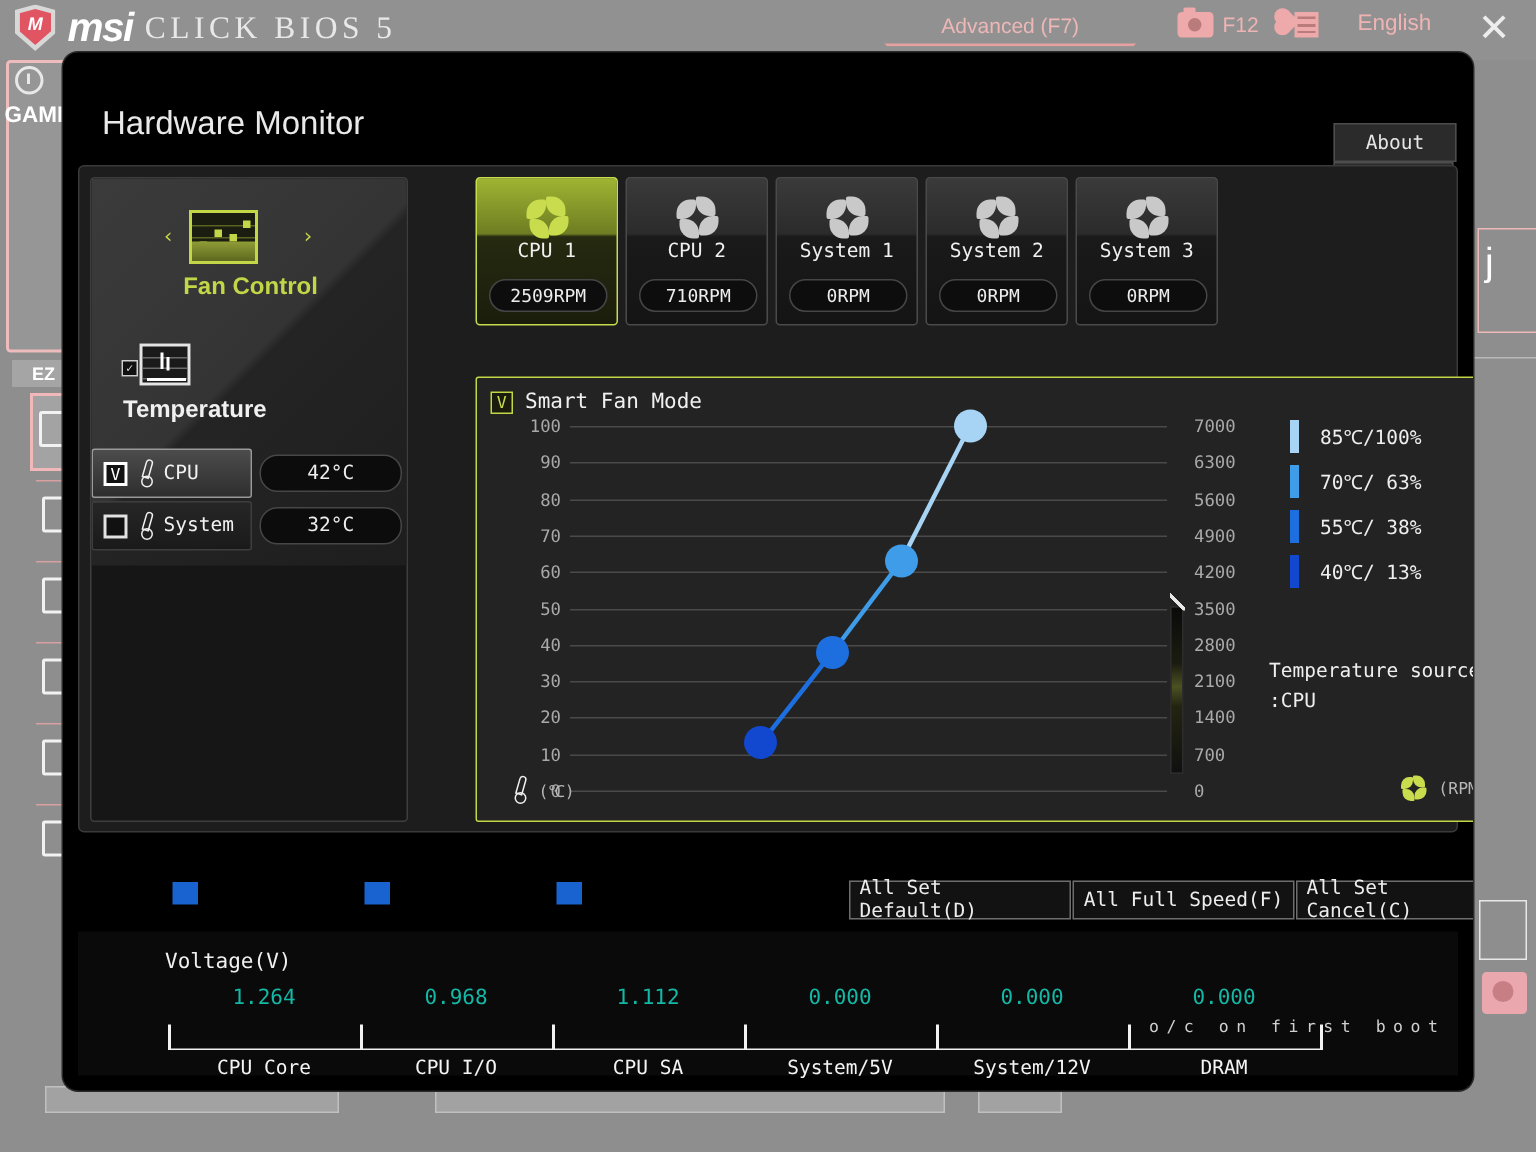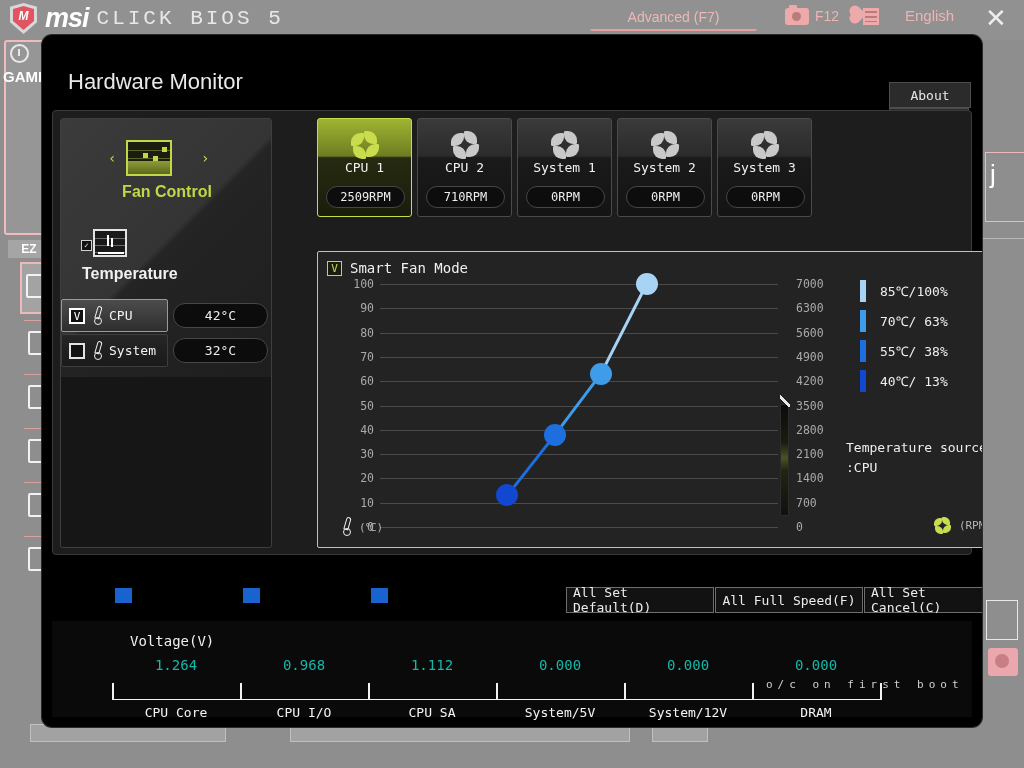--- a/index.html
+++ b/index.html
@@ -33,21 +33,21 @@
     position:absolute; left:0; right:0; top:6px; text-align:center;
     color:#fff; font-size:12px; font-weight:bold; font-style:italic;
     font-family:"Liberation Sans",sans-serif; z-index:2;
   }
   .msi-word {
     color:#fff; font-size:27px; font-weight:bold; font-style:italic;
     font-family:"Liberation Sans",sans-serif; letter-spacing:-1px;
   }
   .clickbios-word {
     color:#e8e8e8; font-size:21px; letter-spacing:3px;
-    font-family:Liberation Mono, monospace;
+    font-family:Liberation Serif, serif;
   }
   .adv-mode {
     position:absolute; left:576px; top:4px; width:195px; height:29px;
     color:#eeb7b7; font-family:"Liberation Sans",sans-serif; font-size:14px;
     text-align:center; line-height:27px;
   }
   .adv-mode:before{
     content:""; position:absolute; left:0; bottom:2px; width:100%; height:14px;
     border-bottom:2px solid #e7a0a0;
     clip-path: polygon(0% 0%, 8% 100%, 92% 100%, 100% 0%);
@@ -337,21 +337,21 @@
     margin-right:1px;
   }
 
   
   .volt-panel {
     position:absolute; left:10px; top:586px; width:920px; height:96px;
     background:#0a0a0a;
   }
   .volt-title {
     position:absolute; left:58px; top:12px;
-    color:#f0f0f0; font-size:14px; font-family:"DejaVu Sans Mono",monospace;margin-left:20px;
+    color:#f0f0f0; font-size:14px; font-family:"DejaVu Sans Mono",monospace;
   }
   .volt-axis {
     position:absolute; left:60px; top:78px; width:768px; height:1px; background:#f2f2f2;
   }
   .volt-col { position:absolute; top:0; width:128px; }
   .volt-val {
     position:absolute; top:36px; width:128px; text-align:center;
     color:#14b8a6; font-size:14px; font-family:"DejaVu Sans Mono",monospace;
   }
   .volt-tick {

